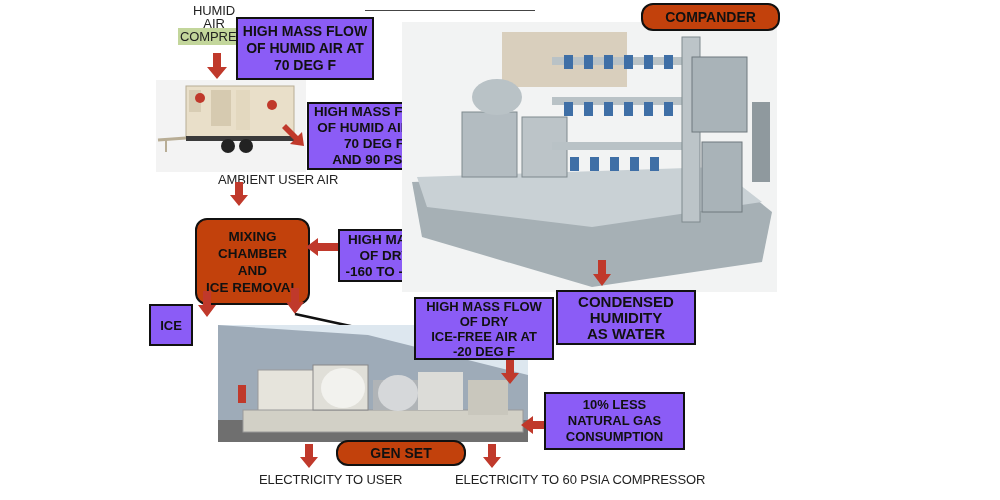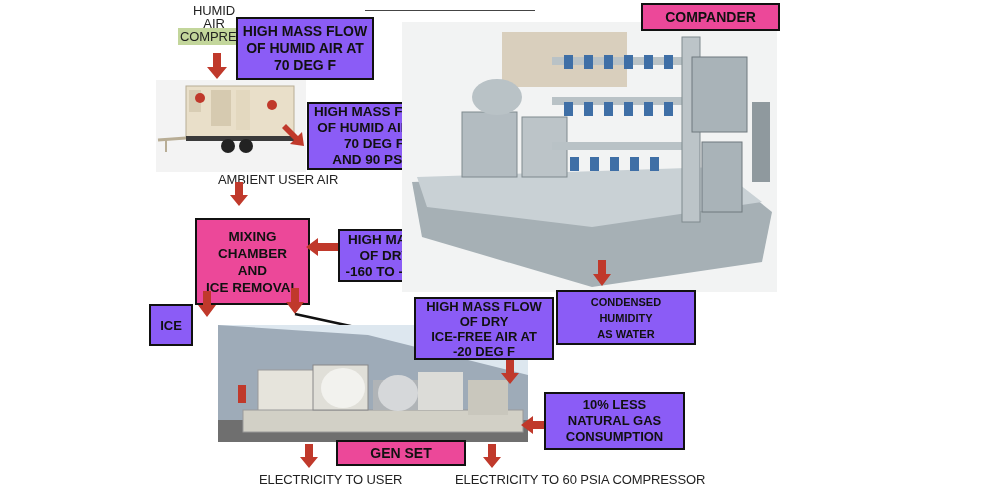--- a/index.html
+++ b/index.html
@@ -2,21 +2,21 @@
 <html><head>
 <meta charset="utf-8">
 <style>
   html, body { margin:0; padding:0; }
   body { width:1000px; height:500px; position:relative; overflow:hidden; background:#ffffff;
          font-family: "Liberation Sans", sans-serif; }
   .abs { position:absolute; }
   .box { position:absolute; background:#8b5cf6; border:2px solid #111; box-sizing:border-box;
          display:flex; align-items:center; justify-content:center; text-align:center;
          font-weight:bold; color:#111; font-size:14px; line-height:17px; white-space:pre-line; }
-  .gbox { background:#ec4899; }
+  .gbox { background:#c2410c;border-radius:12px; }
   .small { position:absolute; font-weight:normal; font-size:13px; color:#222; white-space:nowrap; letter-spacing:-0.1px; }
   .arrow { position:absolute; width:22px; height:22px; }
   .arrow svg { width:100%; height:100%; display:block; }
   .photo { position:absolute; overflow:hidden; }
   svg { display:block; }
 </style>
 </head>
 <body>
 
 <div class="abs" style="left:365px;top:10px;width:170px;height:1px;background:#444;"></div>
@@ -137,21 +137,21 @@
 </div>
 
 <div class="box gbox" style="left:641px;top:3px;width:139px;height:28px;font-size:14px;">COMPANDER</div>
 
 <div class="arrow" style="left:593px;top:260px;width:18px;height:26px;">
   <svg viewBox="0 0 18 26">
       <polygon points="5,0 13,0 13,14 18,14 9,26 0,14 5,14" fill="#c0392b"></polygon>
     </svg>
 </div>
 
-<div class="box" style="left:556px;top:290px;width:140px;height:55px;font-size:11px;line-height:16px;">CONDENSED
+<div class="box" style="left:556px;top:290px;width:140px;height:55px;font-size:15px;line-height:16px;">CONDENSED
 HUMIDITY
 AS WATER</div>
 
 <div class="arrow" style="left:198px;top:291px;width:18px;height:26px;">
   <svg viewBox="0 0 18 26">
       <polygon points="5,0 13,0 13,14 18,14 9,26 0,14 5,14" fill="#c0392b"></polygon>
     </svg>
 </div>
 <div class="arrow" style="left:286px;top:288px;width:18px;height:26px;">
   <svg viewBox="0 0 18 26">

